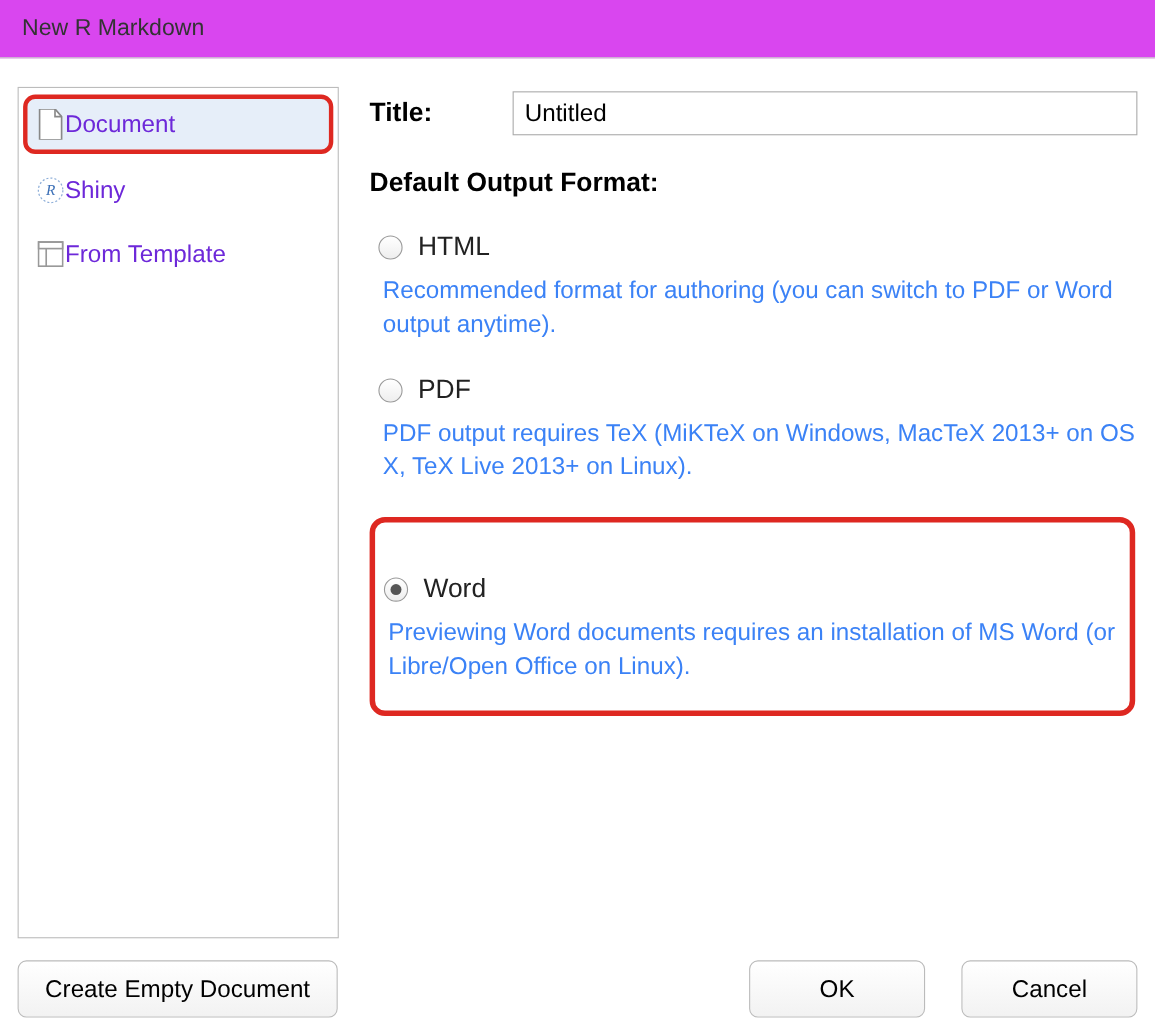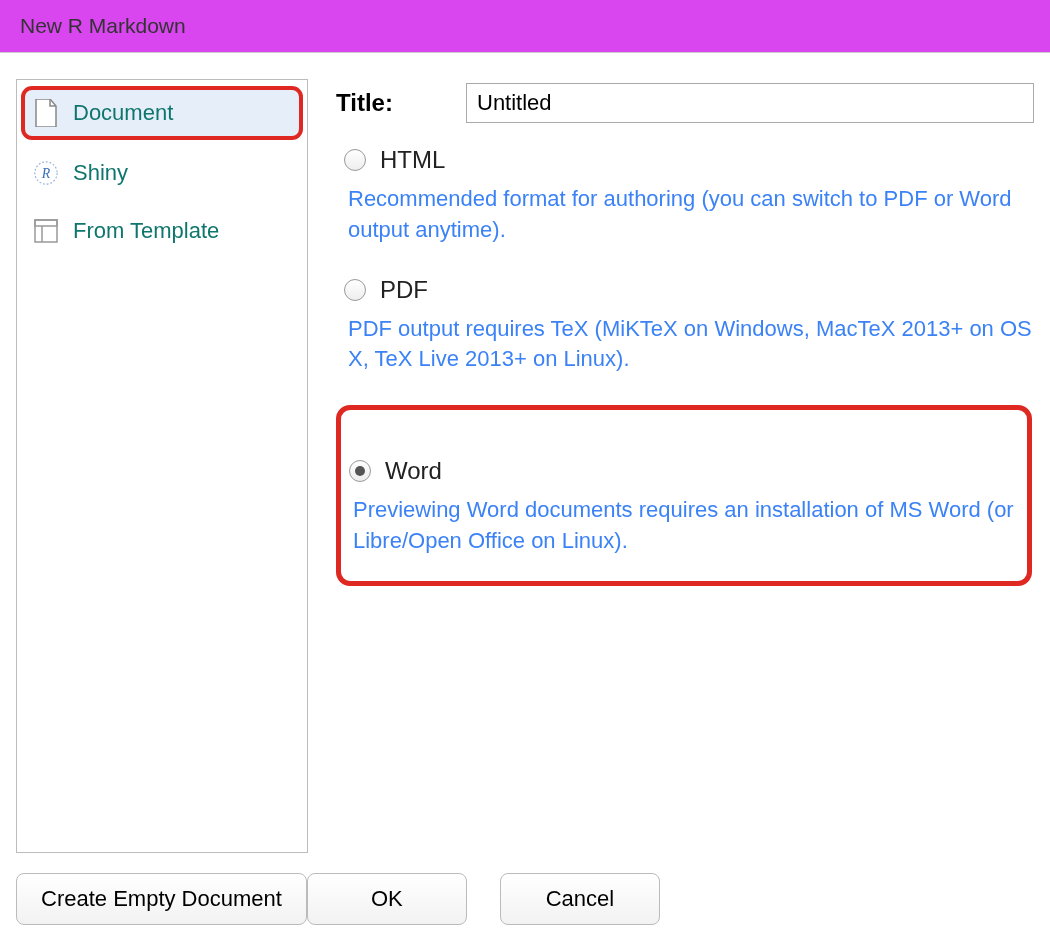--- a/index.html
+++ b/index.html
@@ -33,25 +33,24 @@
     .sidebar {
       width: 292px;
       border: 1px solid #bcbcbc;
       background: #fff;
       padding: 6px 2px;
       flex-shrink: 0;
     }
     .sidebar-item {
       display: flex;
       align-items: center;
-      gap: 14px;
       padding: 14px 12px;
       cursor: pointer;
       font-size: 22px;
-      color: #0f766e;
+      color: #6d28d9;
       border-radius: 8px;
       margin: 0 2px 4px 2px;
     }
     .sidebar-item.selected {
       background: #e6eef9;
       border: 4px solid #de2821;
       border-radius: 11px;
       padding: 10px 8px;
       margin-bottom: 6px;
     }
@@ -139,20 +138,21 @@
     }
     .radio-desc {
       font-size: 22px;
       color: #3b82f6;
       line-height: 1.4;
       padding-left: 4px;
       margin-top: 10px;
     }
     .button-bar {
       display: flex;
+      justify-content: space-between;
       align-items: center;
       padding: 10px 16px 0 16px;
       height: 82px;
     }
     .right-buttons {
       display: flex;
       gap: 33px;
     }
     .btn {
       border: 1px solid #bbb;
@@ -207,20 +207,21 @@
   </div>
 
   <div class="main-panel">
 
     <div class="form-row">
       <div class="form-label">Title:</div>
       <input class="text-input" type="text" value="Untitled" style="">
     </div>
 
 
+    <div class="section-heading">Default Output Format:</div>
 
     <div class="radio-option">
       <div class="radio-row">
         <span class="radio-btn"></span>
         <span class="radio-label">HTML</span>
       </div>
       <div class="radio-desc">Recommended format for authoring (you can switch to PDF or Word output anytime).</div>
     </div>
 
     <div class="radio-option">

